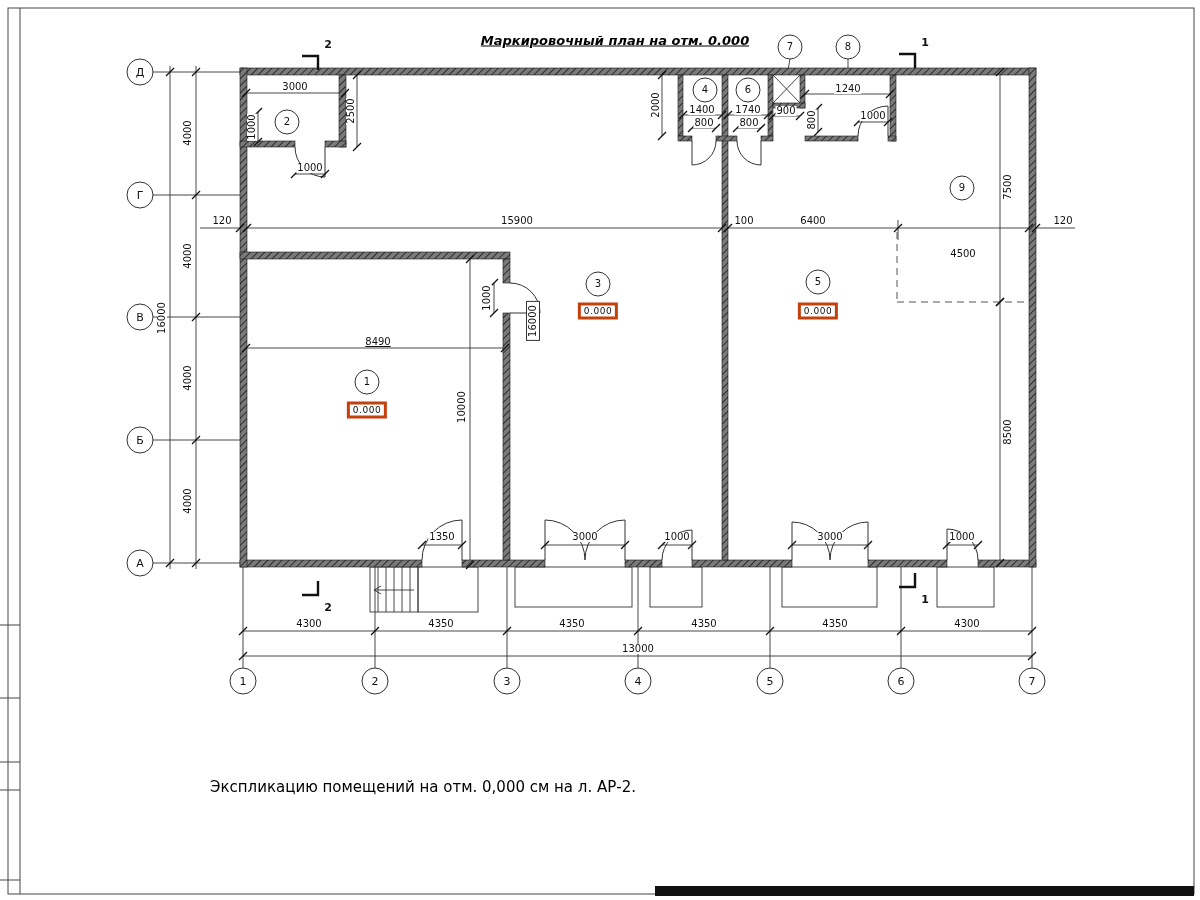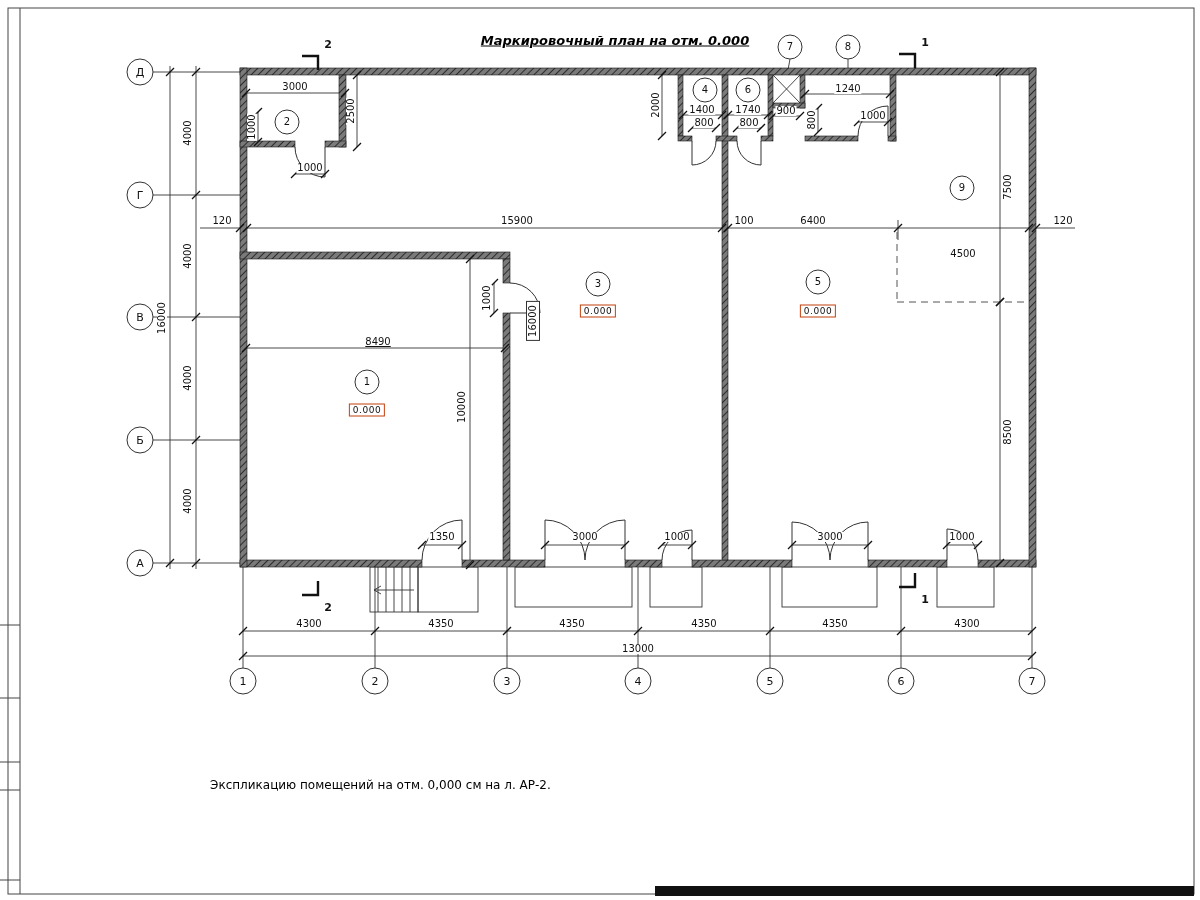--- a/index.html
+++ b/index.html
@@ -6,24 +6,24 @@
   #sheet{position:relative;width:1200px;height:900px;background:#fff;
          font-family:"DejaVu Sans","Liberation Sans",sans-serif;overflow:hidden}
   #plan{position:absolute;left:0;top:0}
   .lbl{position:absolute;transform:translate(-50%,-50%);font-size:10px;line-height:1;
        color:#111;background:#fff;padding:0 1px;white-space:nowrap}
   .lbl.rot{transform:translate(-50%,-50%) rotate(-90deg)}
   .lbl.box{border:1px solid #333;padding:1px 3px}
   .lbl.bub{background:transparent;font-size:11px}
   .lbl.room{background:transparent;font-size:10px}
   .lbl.sec{background:transparent;font-size:11px;font-weight:bold}
-  .lbl.elev{border:1px solid #c2410c;font-size:9px;padding:1px 3px;letter-spacing:.5px}
+  .lbl.elev{border:3px solid #c2410c;font-size:9px;padding:1px 3px;letter-spacing:.5px}
   #title{position:absolute;left:615px;top:40px;transform:translate(-50%,-50%);
          font-size:13px;font-weight:bold;font-style:italic;text-decoration:underline;white-space:nowrap}
-  #note{position:absolute;left:210px;top:778px;font-size:12px;white-space:nowrap}
+  #note{position:absolute;left:210px;top:778px;font-size:15px;white-space:nowrap}
 </style>
 </head>
 <body>
 
 <div id="sheet">
   <svg id="plan" width="1200" height="900">
     <defs>
       <pattern id="hatch" patternUnits="userSpaceOnUse" width="5" height="5" patternTransform="rotate(45)">
         <rect width="5" height="5" fill="#7a7a7a"></rect>
         <line x1="0" y1="0" x2="0" y2="5" stroke="#2d2d2d" stroke-width="2"></line>

